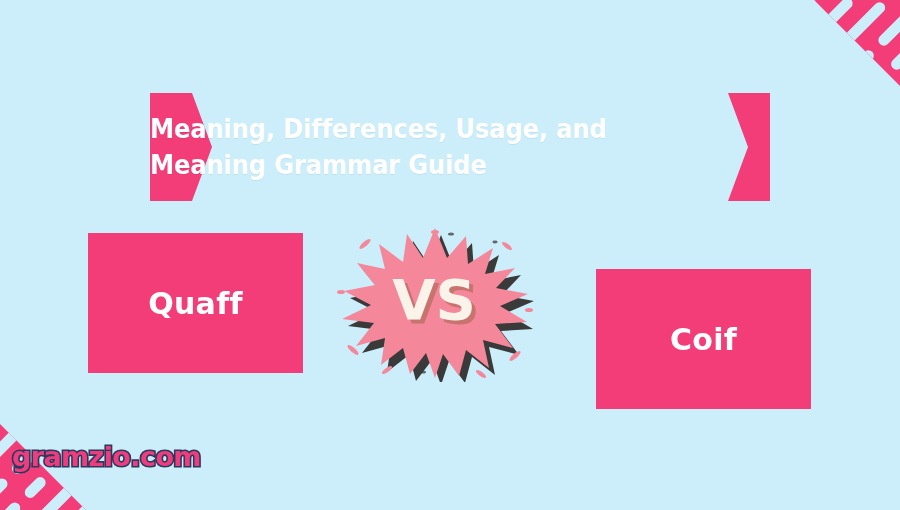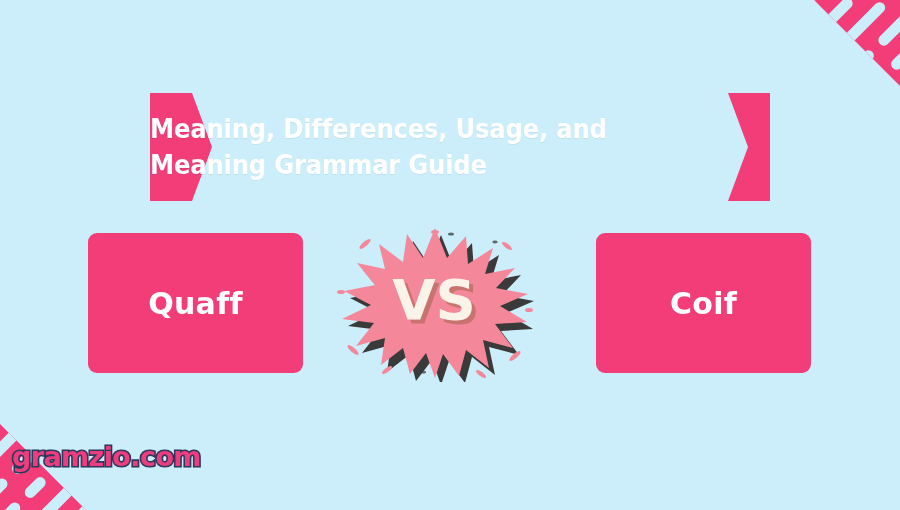--- a/index.html
+++ b/index.html
@@ -68,32 +68,32 @@
     white-space: nowrap;
   }
 
   
   .word-card {
     position: absolute;
     top: 233px;
     width: 215px;
     height: 140px;
     background: #f23d78;
-    border-radius: 9px;
+    border-radius: 0;
     display: flex;
     align-items: center;
     justify-content: center;
     color: #ffffff;
     font-size: 30px;
     font-weight: bold;
     font-family: "DejaVu Sans", "Liberation Sans", sans-serif;
     letter-spacing: 0.3px;
   }
   .word-card.left  { left: 88px; }
-  .word-card.right { left: 596px; }
+  .word-card.right { left: 596px; margin-top: 36px; }
 
   
   .vs-wrap {
     position: absolute;
     left: 335px;
     top: 222px;
     width: 200px;
     height: 160px;
   }
   .vs-svg { display: block; width: 200px; height: 160px; }

